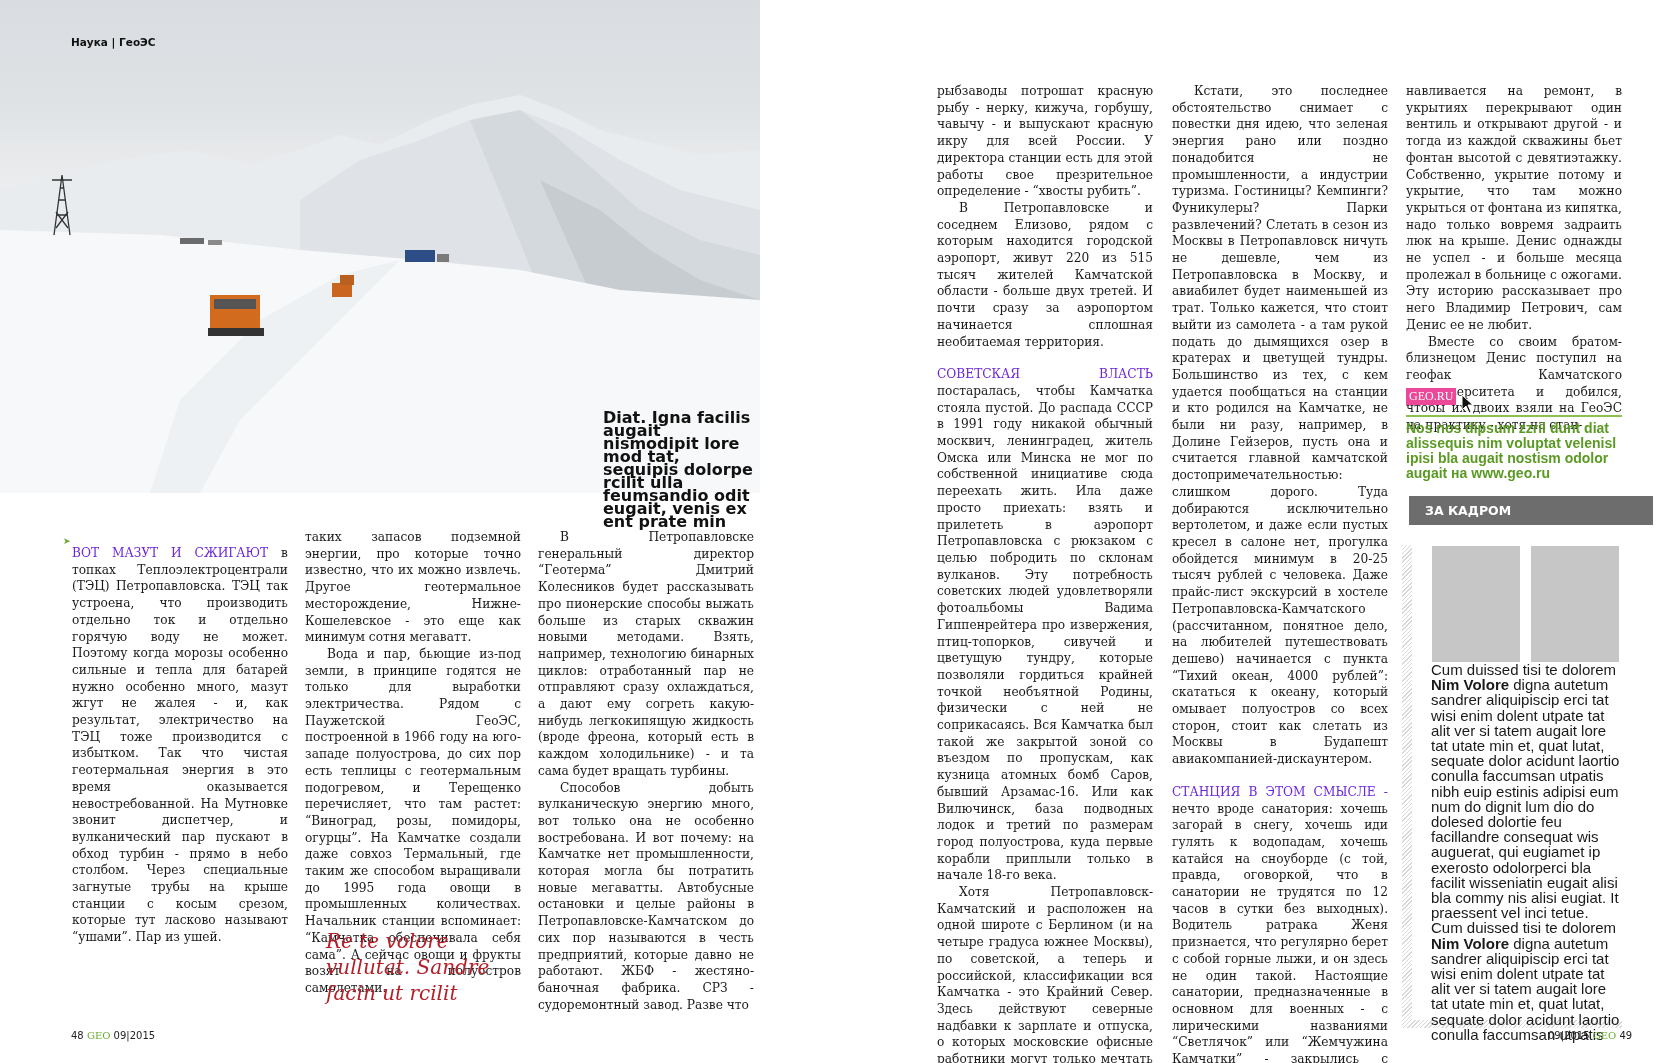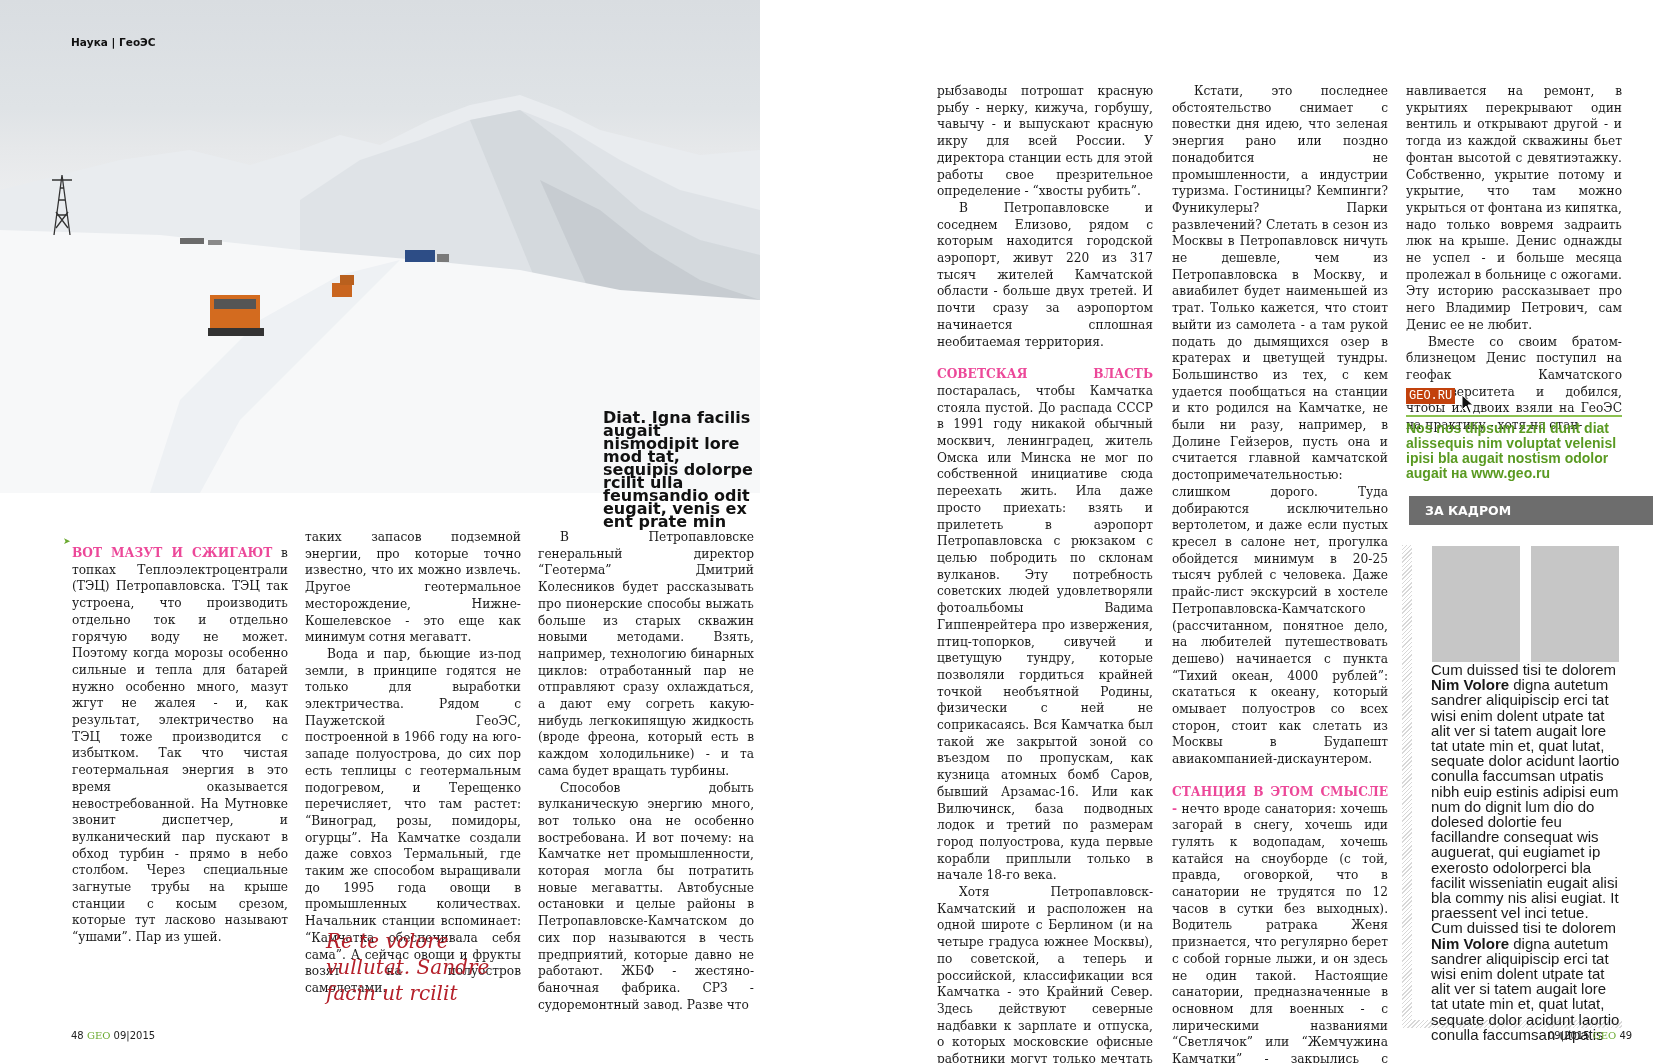--- a/index.html
+++ b/index.html
@@ -6,26 +6,26 @@
   body { width:1677px; height:1063px; background:#ffffff; position:relative; overflow:hidden; font-family:"DejaVu Serif", serif; color:#1a1a1a; }
   .photo { position:absolute; left:0; top:0; width:760px; height:493px; overflow:hidden;
     background: linear-gradient(180deg,#d9dde1 0%,#dfe3e6 22%,#e6e8ea 30%,#f1f2f3 48%,#f6f7f8 70%,#eef0f2 100%); }
   .photo svg { position:absolute; left:0; top:0; }
   .section-label { position:absolute; left:71px; top:36px; font-family:"DejaVu Sans", sans-serif; font-weight:bold; font-size:10.5px; color:#111; }
   .caption { position:absolute; left:603px; top:411px; width:150px; font-family:"DejaVu Sans", sans-serif; font-size:16px; line-height:13px; color:#111; font-weight:bold; }
   .col { position:absolute; font-size:12.2px; line-height:16.7px; text-align:justify; hyphens:manual; }
   .col p { margin:0; text-indent:0; }
   .col p.ind { text-indent:22px; }
   .col p.gap { margin-top:16px; }
-  .lead { color:#ec4899; font-weight:bold; }
+  .lead { color:#6d28d9; font-weight:normal; }
   .bullet { color:#6aa92f; font-size:9px; position:absolute; left:-9px; top:4px; }
   .pullquote { position:absolute; left:326px; top:928px; width:200px; font-family:"DejaVu Serif", serif; font-style:italic; font-size:20px; line-height:26px; color:#b5202a; }
   .folio { position:absolute; top:1030px; font-family:"DejaVu Sans", sans-serif; font-size:10px; color:#222; }
   .folio .geo { color:#6aa92f; font-family:"DejaVu Serif", serif; }
-  .geo-badge { position:absolute; left:1406px; top:388px; background:#c2410c; color:#fff; font-family:Liberation Mono, monospace; font-size:12px; padding:1px 3px; }
+  .geo-badge { position:absolute; left:1406px; top:388px; background:#ec4899; color:#fff; font-family:Liberation Serif, serif; font-size:12px; padding:1px 3px; }
   .cursor { position:absolute; left:1461px; top:394px; }
   .geo-line { position:absolute; left:1406px; top:415px; width:216px; height:2px; background:#8cc150; }
   .geo-text { position:absolute; left:1406px; top:421px; width:220px; font-family:Liberation Sans, sans-serif; font-size:14px; line-height:15px; color:#5a9a22; font-weight:bold; }
   .zakadrom { position:absolute; left:1409px; top:496px; width:244px; height:29px; background:#6d6d6d; color:#fff; font-family:"DejaVu Sans", sans-serif; font-weight:bold; font-size:12.5px; line-height:29px; padding-left:16px; box-sizing:border-box; }
   .hatch { position:absolute; left:1402px; top:545px; width:10px; height:480px;
     background: repeating-linear-gradient(135deg,#d8d8d8 0 1px,#ffffff 1px 3px); }
   .hatch-bottom { position:absolute; left:1402px; top:1020px; width:220px; height:8px;
     background: repeating-linear-gradient(135deg,#d8d8d8 0 1px,#ffffff 1px 3px); }
   .thumb { position:absolute; top:546px; width:88px; height:116px; background:#c6c6c6; }
   .sidebar-text { position:absolute; left:1431px; top:662px; width:190px; font-family:Liberation Sans, sans-serif; font-size:15px; line-height:15.2px; color:#1a1a1a; }
@@ -86,21 +86,21 @@
 </div>
 
 <div class="folio" style="left:71px;">
   <span>48</span>
   <span class="geo">GEO</span>
   <span>09|2015</span>
 </div>
 
 <div class="col" style="left:937px; top:83px; width:216px;">
   <p>рыбзаводы потрошат красную рыбу - нерку, кижуча, горбушу, чавычу - и выпускают красную икру для всей России. У директора станции есть для этой работы свое презрительное определение - “хвосты рубить”.</p>
-  <p class="ind">В Петропавловске и соседнем Елизово, рядом с которым находится городской аэропорт, живут 220 из 317 тысяч жителей Камчатской области - больше двух третей. И почти сразу за аэропортом начинается сплошная необитаемая территория.</p>
+  <p class="ind">В Петропавловске и соседнем Елизово, рядом с которым находится городской аэропорт, живут 220 из 515 тысяч жителей Камчатской области - больше двух третей. И почти сразу за аэропортом начинается сплошная необитаемая территория.</p>
   <p class="gap"><span class="lead">СОВЕТСКАЯ ВЛАСТЬ</span><span> постаралась, чтобы Камчатка стояла пустой. До распада СССР в 1991 году никакой обычный москвич, ленинградец, житель Омска или Минска не мог по собственной инициативе сюда переехать жить. Ила даже просто приехать: взять и прилететь в аэропорт Петропавловска с рюкзаком с целью побродить по склонам вулканов. Эту потребность советских людей удовлетворяли фотоальбомы Вадима Гиппенрейтера про извержения, птиц-топорков, сивучей и цветущую тундру, которые позволяли гордиться крайней точкой необъятной Родины, физически с ней не соприкасаясь. Вся Камчатка был такой же закрытой зоной со въездом по пропускам, как кузница атомных бомб Саров, бывший Арзамас-16. Или как Вилючинск, база подводных лодок и третий по размерам город полуострова, куда первые корабли приплыли только в начале 18-го века.</span></p>
   <p class="ind">Хотя Петропавловск-Камчатский и расположен на одной широте с Берлином (и на четыре градуса южнее Москвы), по советской, а теперь и российской, классификации вся Камчатка - это Крайний Север. Здесь действуют северные надбавки к зарплате и отпуска, о которых московские офисные работники могут только мечтать - длиной в два месяца. Правда, и билеты с Камчатки куда-нибудь в Турцию (и обратно) стоят летом по 55 тысяч рублей. А в Москву прямым рейсом – все 80 тысяч, и то если покупать билеты на середину июля заранее, в начале июня.</p>
 </div>
 
 <div class="col" style="left:1172px; top:83px; width:216px;">
   <p class="ind">Кстати, это последнее обстоятельство снимает с повестки дня идею, что зеленая энергия рано или поздно понадобится не промышленности, а индустрии туризма. Гостиницы? Кемпинги? Фуникулеры? Парки развлечений? Слетать в сезон из Москвы в Петропавловск ничуть не дешевле, чем из Петропавловска в Москву, и авиабилет будет наименьшей из трат. Только кажется, что стоит выйти из самолета - а там рукой подать до дымящихся озер в кратерах и цветущей тундры. Большинство из тех, с кем удается пообщаться на станции и кто родился на Камчатке, не были ни разу, например, в Долине Гейзеров, пусть она и считается главной камчатской достопримечательностью: слишком дорого. Туда добираются исключительно вертолетом, и даже если пустых кресел в салоне нет, прогулка обойдется минимум в 20-25 тысяч рублей с человека. Даже прайс-лист экскурсий в хостеле Петропавловска-Камчатского (рассчитанном, понятное дело, на любителей путешествовать дешево) начинается с пункта “Тихий океан, 4000 рублей”: скататься к океану, который омывает полуостров со всех сторон, стоит как слетать из Москвы в Будапешт авиакомпанией-дискаунтером.</p>
   <p class="gap"><span class="lead">СТАНЦИЯ В ЭТОМ СМЫСЛЕ -</span><span> нечто вроде санатория: хочешь загорай в снегу, хочешь иди гулять к водопадам, хочешь катайся на сноуборде (с той, правда, оговоркой, что в санатории не трудятся по 12 часов в сутки без выходных). Водитель ратрака Женя признается, что регулярно берет с собой горные лыжи, и он здесь не один такой. Настоящие санатории, предназначенные в основном для военных - с лирическими названиями “Светлячок” или “Жемчужина Камчатки” - закрылись с развалом СССР. А просто покататься по склонам вулканов, куда забрасывают вертолетом, турфирмы предлагают примерно за 900 долларов в сутки.</span></p>
 
 </div>
 

